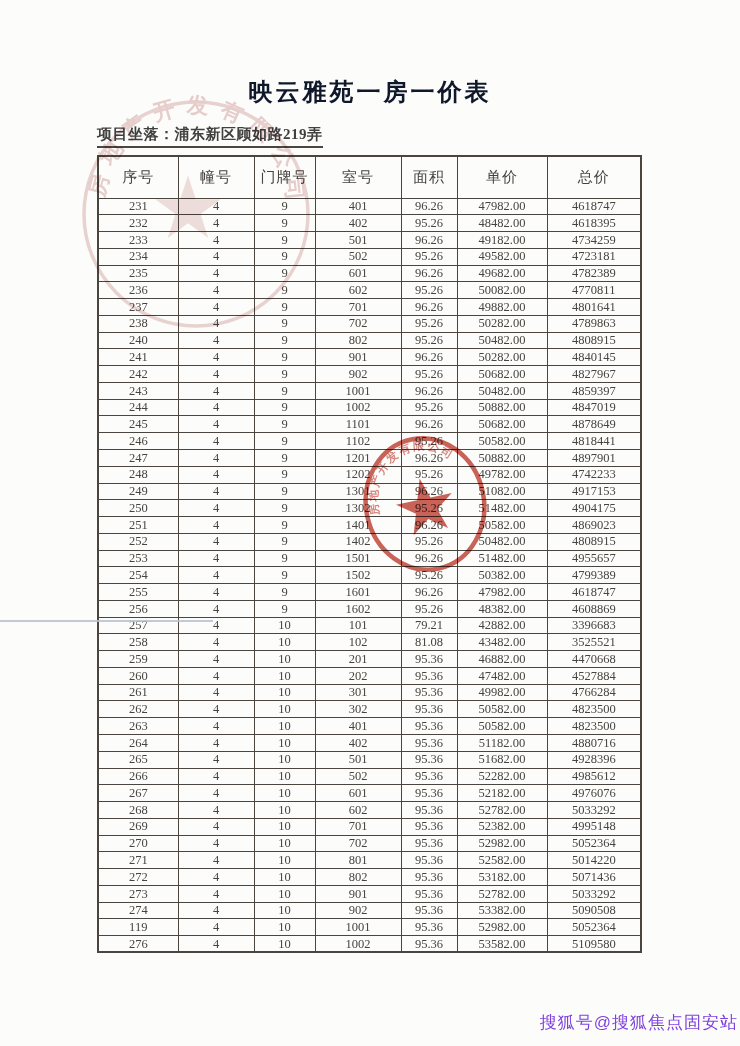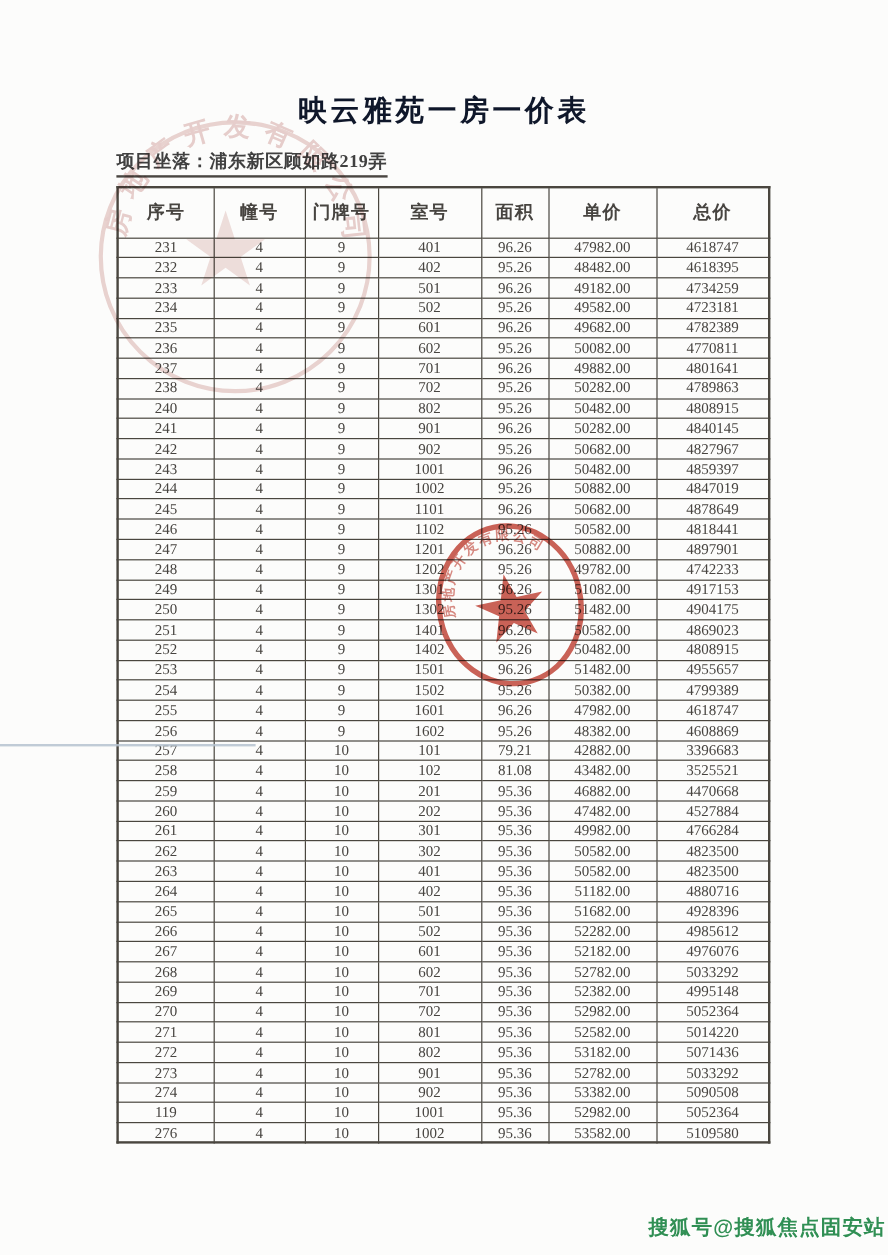--- a/index.html
+++ b/index.html
@@ -24,34 +24,34 @@
     position:absolute;top:155px;left:97px;width:543px;
     border-collapse:collapse;table-layout:fixed;
     background:transparent;
   }
   table.price th, table.price td{
     border:1.4px solid #4a463f;
     text-align:center;vertical-align:middle;
     padding:0;box-sizing:border-box;
     color:#474440;
   }
-  table.price th{height:42px;font-size:15px;font-weight:700;letter-spacing:1px;}
+  table.price th{height:42px;font-size:15px;font-weight:400;letter-spacing:1px;}
   table.price td{height:16.78px;font-size:12.5px;line-height:1;}
   table.price{border:2px solid #4a463f;}
   .fold-line{
     position:absolute;top:620px;left:0;width:213px;height:2px;
     background:#b5c2cf;opacity:.85;
   }
   .seal{position:absolute;pointer-events:none;mix-blend-mode:multiply;}
   #seal-faint{top:92px;left:70px;}
   #seal-strong{top:428px;left:352px;}
   .watermark{
     position:absolute;top:1011px;right:2px;
-    font-size:17px;font-weight:700;letter-spacing:1px;
-    color:#15803d;opacity:.88;
+    font-size:17px;font-weight:400;letter-spacing:1px;
+    color:#6d28d9;opacity:.88;
     text-shadow:0 0 2px #ffffff,1px 1px 0 #ffffff;
     font-family:"Liberation Sans","DejaVu Sans",sans-serif;
   }
 </style>
 </head>
 <body>
 
 <div class="page">
 
   <div class="title">映云雅苑一房一价表</div>

